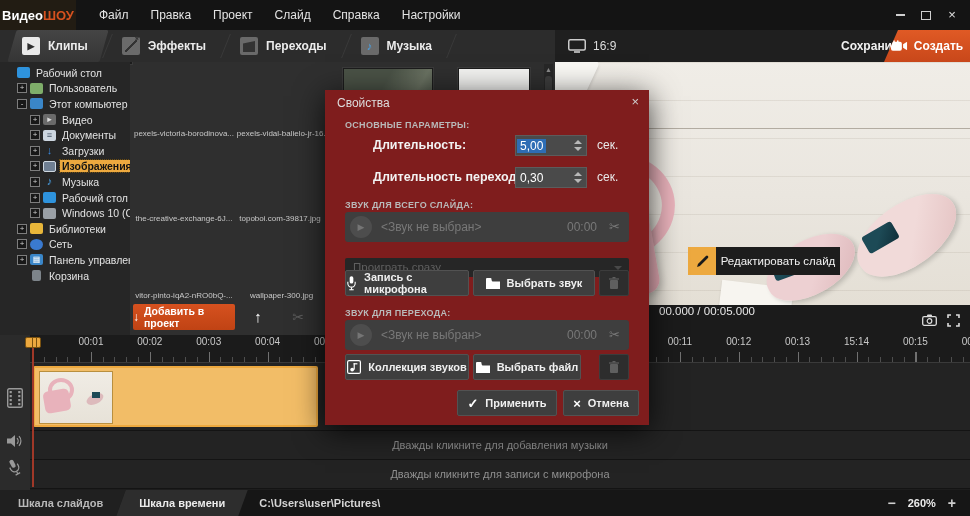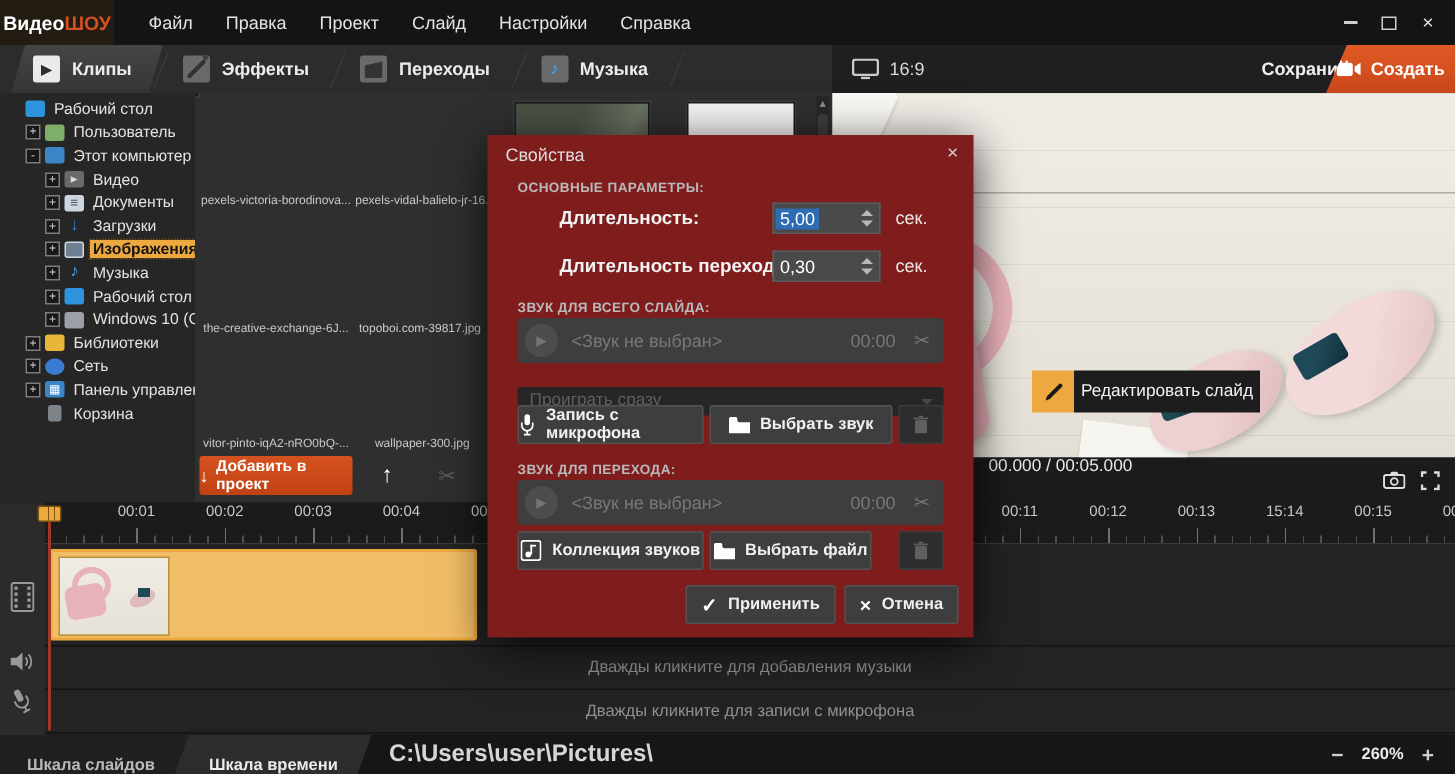--- a/index.html
+++ b/index.html
@@ -146,47 +146,47 @@
   .hint{position:absolute;left:0;width:100%;text-align:center;color:#8f8f8f;font-size:11px;line-height:28px;}
   #playhead-line{position:absolute;left:32px;top:12px;width:2px;height:140px;background:#a03828;z-index:5;}
   #playhead-grip{position:absolute;left:25px;top:2px;width:16px;height:11px;background:var(--highlight);border-radius:2px;z-index:6;cursor:ew-resize;
     background-image:repeating-linear-gradient(90deg,transparent 0 3px,#7a5210 3px 4px);background-position:3px 0;background-size:10px 100%;background-repeat:no-repeat;border:1px solid #7a5210;box-sizing:border-box;}
   .gico{position:absolute;left:7px;}
   #film-ico{top:53px;}
   #spk-ico{top:99px;}
   #mic-ico{top:124px;}
   
   #statusbar{position:absolute;left:0;top:490px;width:970px;height:26px;background:#161616;display:flex;align-items:center;}
-  .sbtab{position:relative;height:26px;display:flex;align-items:flex-end;padding:0 18px;cursor:pointer;}
+  .sbtab{position:relative;height:26px;display:flex;align-items:center;padding:0 18px;cursor:pointer;}
   .sbtab::before{content:"";position:absolute;inset:0;transform:skewX(-20deg);}
   #sbtab-slides::before{background:#202020;left:-10px;}
   #sbtab-time::before{background:#2d2d2d;}
   .sbtab span{position:relative;font-size:11px;font-weight:bold;}
   #sbtab-slides span{color:#b9b9b9;}
   #sbtab-time span{color:#ececec;}
-  #sb-path{color:#d6d6d6;font-size:16px;font-weight:bold;margin-left:16px;}
+  #sb-path{color:#d6d6d6;font-size:11px;font-weight:bold;margin-left:16px;}
   #sb-zoom{margin-left:auto;display:flex;align-items:center;gap:12px;padding-right:14px;}
   #zoom-out,#zoom-in{color:#cfcfcf;font-size:14px;font-weight:bold;cursor:pointer;line-height:14px;}
   #zoom-level{color:#ececec;font-size:11px;font-weight:bold;}
 </style>
 </head>
 <body>
 
 <div id="menubar">
   <div id="logo">
     <span class="p1">Видео</span>
       <span class="p2">ШОУ</span>
   </div>
   <div id="menu-items">
     <span class="menu-item i0">Файл</span>
       <span class="menu-item i1">Правка</span>
       <span class="menu-item i2">Проект</span>
       <span class="menu-item i3">Слайд</span>
+      <span class="menu-item i5">Справка</span>
       <span class="menu-item i4">Настройки</span>
-      <span class="menu-item i5">Справка</span>
   </div>
   <div id="win-controls">
     <span class="wbtn">
         <i class="wmin"></i>
       </span>
     <span class="wbtn">
         <i class="wres"></i>
       </span>
     <span class="wbtn wclose">×</span>
   </div>

